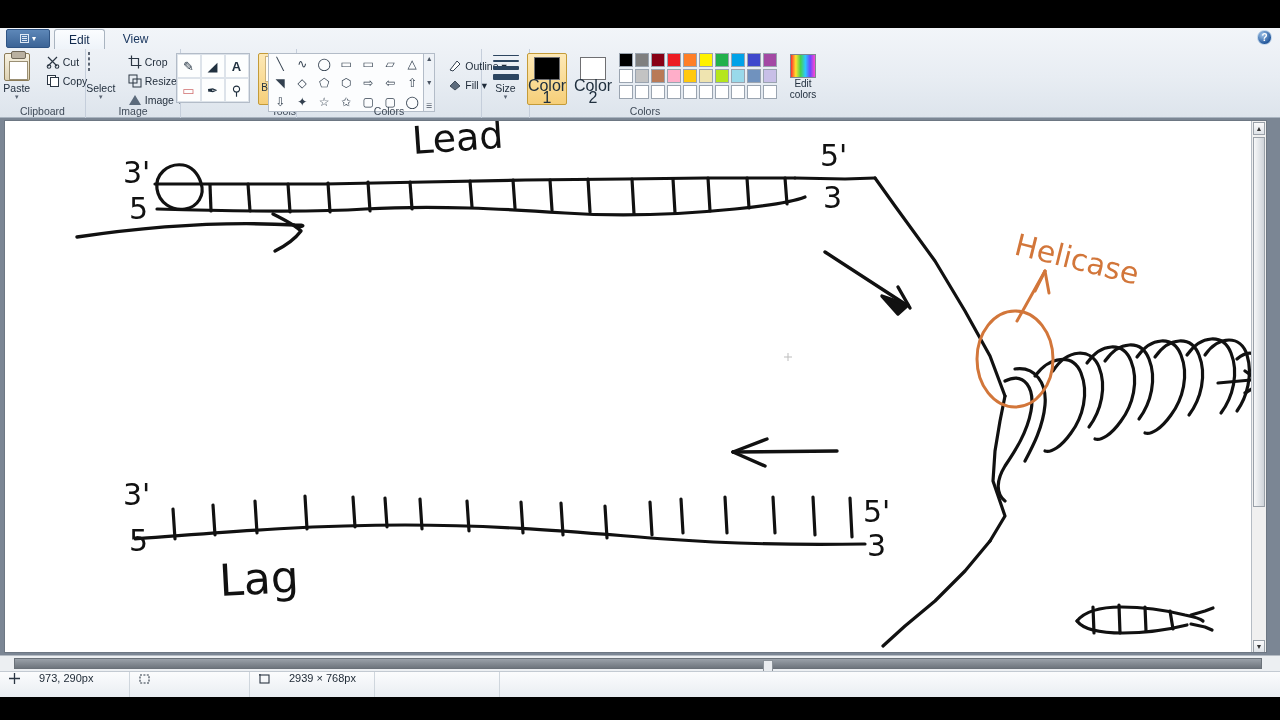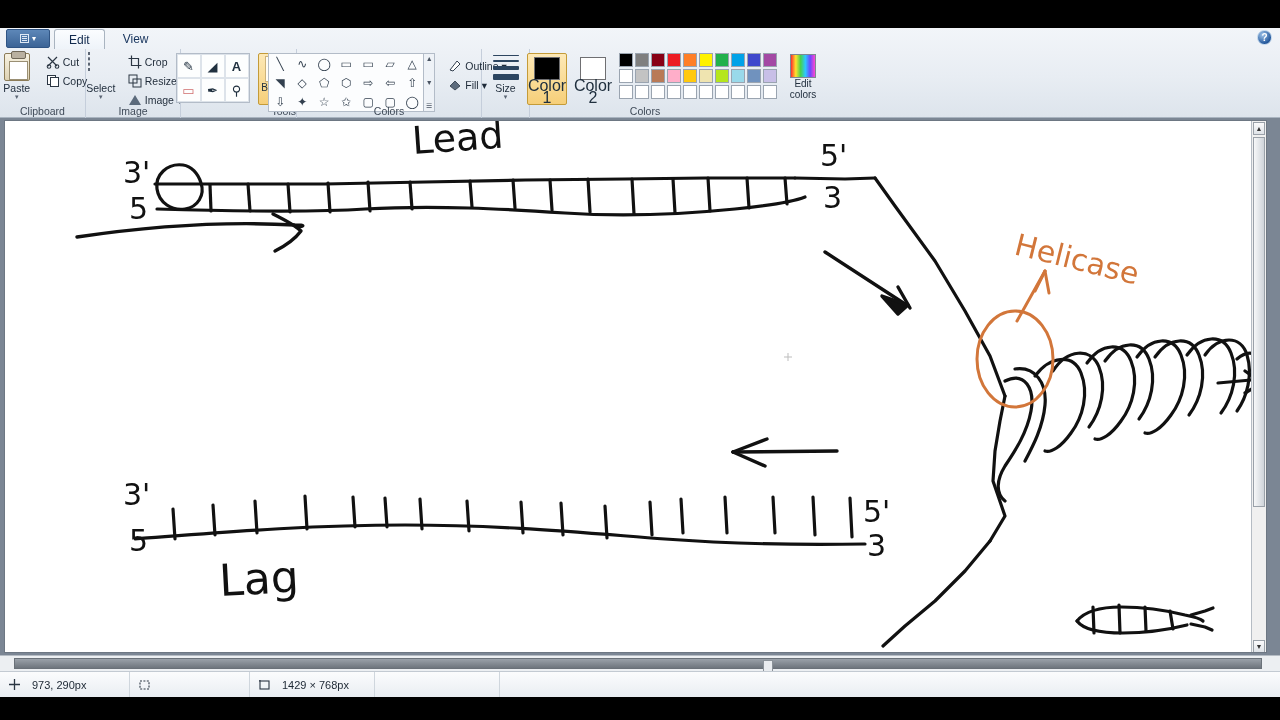--- a/index.html
+++ b/index.html
@@ -140,21 +140,21 @@
   .sarrow { position:absolute; left:1px; width:12px; height:13px; background:linear-gradient(to bottom,#fbfbfc,#dfe3e8); border:1px solid #9aa1a9; font-size:7px; color:#333; display:flex; align-items:center; justify-content:center;}
 
   .hscrollbar { position:absolute; left:0; top:655px; width:1280px; height:16px; background:#eceff2; border-top:1px solid #b5bcc4;}
   .hthumb { position:absolute; left:14px; top:2px; width:1248px; height:11px; background:linear-gradient(to bottom,#9aa1a9,#6e757d); border:1px solid #6a7179;}
   .hgrip { position:absolute; left:748px; top:1px; width:10px; height:12px; background:#e9ecef; border:1px solid #8b9299; }
 
   
   .statusbar { position:absolute; left:0; top:671px; width:1280px; height:26px;
                background:linear-gradient(to bottom,#fbfcfd,#e9edf2); border-top:1px solid #c3cad2;
                display:flex; align-items:center; font-size:11px; color:#1c2733; }
-  .scell { height:26px; display:flex; align-items:center; gap:11px; padding:0 8px; border-right:1px solid #cfd6dd; }
+  .scell { height:26px; display:flex; align-items:flex-start; gap:18px; padding:0 8px; border-right:1px solid #cfd6dd; }
   .sicon { width:13px; height:13px; position:relative; }
   .zoomarea { position:absolute; right:4px; top:0; height:26px; display:flex; align-items:center; gap:6px; padding-left:10px; border-left:1px solid #cfd6dd;}
   .zoom-minus, .zoom-plus { width:14px; height:14px; border-radius:50%; border:1px solid #7c858e; background:linear-gradient(to bottom,#fdfdfe,#e2e6eb); font-size:10px; display:flex; align-items:center; justify-content:center; color:#2b3643;}
   .ztrack { width:86px; height:3px; background:#aab2bb; position:relative; }
   .zthumb { position:absolute; left:40px; top:-6px; width:8px; height:15px; background:linear-gradient(to bottom,#fcfcfd,#d7dce2); border:1px solid #7c858e; border-radius:1px;}
   .bottomfill { position:absolute; left:0; top:697px; width:1280px; height:23px; background:#000; }
 </style>
 </head>
 <body>
 
@@ -580,20 +580,20 @@
       </span>
       <span></span>
     </div>
     <div class="scell" style="width:125px;">
       <span class="sicon">
         <svg viewBox="0 0 13 13" width="13" height="13">
             <rect x="2" y="3" width="9" height="8" fill="none" stroke="#2b3643" stroke-width="1.1"></rect>
             <path d="M1 3 L2 3 M2 2 L2 3" stroke="#2b3643" stroke-width="1.1"></path>
           </svg>
       </span>
-      <span>1429 × 768px</span>
+      <span>2939 × 768px</span>
     </div>
     <div class="scell" style="width:125px;"></div>
 
   </div>
 
   <div class="bottomfill"></div>
 </div>
 
 </body></html>

